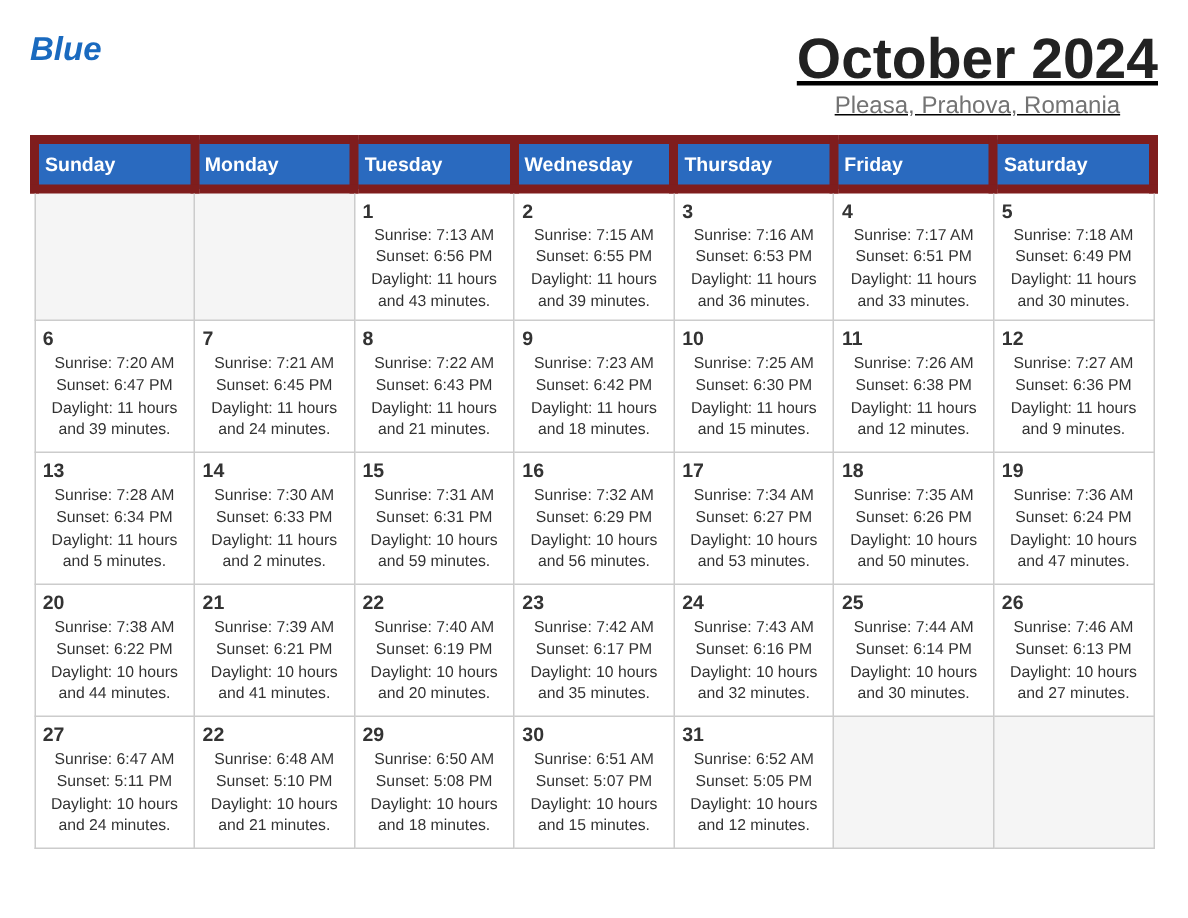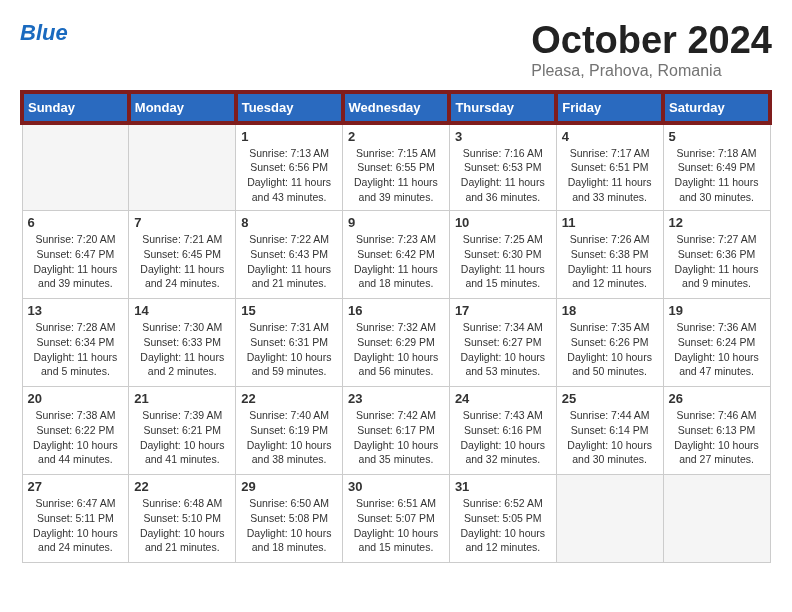--- a/index.html
+++ b/index.html
@@ -35,21 +35,22 @@
       font-weight: bold;
       color: #1a6abf;
       font-style: italic;
     }
     .logo-bird {
       width: 20px;
       height: 20px;
       margin-left: 3px;
     }
     .title-section {
-      text-align: left;
+      text-align: center;
+      text-decoration: underline;
     }
     .month-title {
       font-size: 38px;
       font-weight: bold;
       color: #222;
       line-height: 1.1;
     }
     .subtitle {
       font-size: 16px;
       color: #737373;
@@ -59,21 +60,21 @@
       border-collapse: collapse;
       table-layout: fixed;
     }
     th {
       background-color: #2a6abf;
       color: white;
       font-size: 13px;
       font-weight: bold;
       padding: 6px 4px;
       text-align: left;
-      border: 4px solid #7f1d1d;
+      border: 6px solid #7f1d1d;
     }
     td {
       border: 1px solid #ccc;
       vertical-align: top;
       padding: 4px 5px;
       font-size: 10.5px;
       color: #333;
       height: 88px;
       background: #fff;
     }
@@ -205,21 +206,21 @@
         <td>
           <span class="day-number">20</span>
           <div class="day-info"><span>Sunrise: 7:38 AM</span><br><span>Sunset: 6:22 PM</span><br><span>Daylight: 10 hours and 44 minutes.</span></div>
         </td>
         <td>
           <span class="day-number">21</span>
           <div class="day-info"><span>Sunrise: 7:39 AM</span><br><span>Sunset: 6:21 PM</span><br><span>Daylight: 10 hours and 41 minutes.</span></div>
         </td>
         <td>
           <span class="day-number">22</span>
-          <div class="day-info"><span>Sunrise: 7:40 AM</span><br><span>Sunset: 6:19 PM</span><br><span>Daylight: 10 hours and 38 minutes.</span></div>
+          <div class="day-info"><span>Sunrise: 7:40 AM</span><br><span>Sunset: 6:19 PM</span><br><span>Daylight: 10 hours and 20 minutes.</span></div>
         </td>
         <td>
           <span class="day-number">23</span>
           <div class="day-info"><span>Sunrise: 7:42 AM</span><br><span>Sunset: 6:17 PM</span><br><span>Daylight: 10 hours and 35 minutes.</span></div>
         </td>
         <td>
           <span class="day-number">24</span>
           <div class="day-info"><span>Sunrise: 7:43 AM</span><br><span>Sunset: 6:16 PM</span><br><span>Daylight: 10 hours and 32 minutes.</span></div>
         </td>
         <td>

